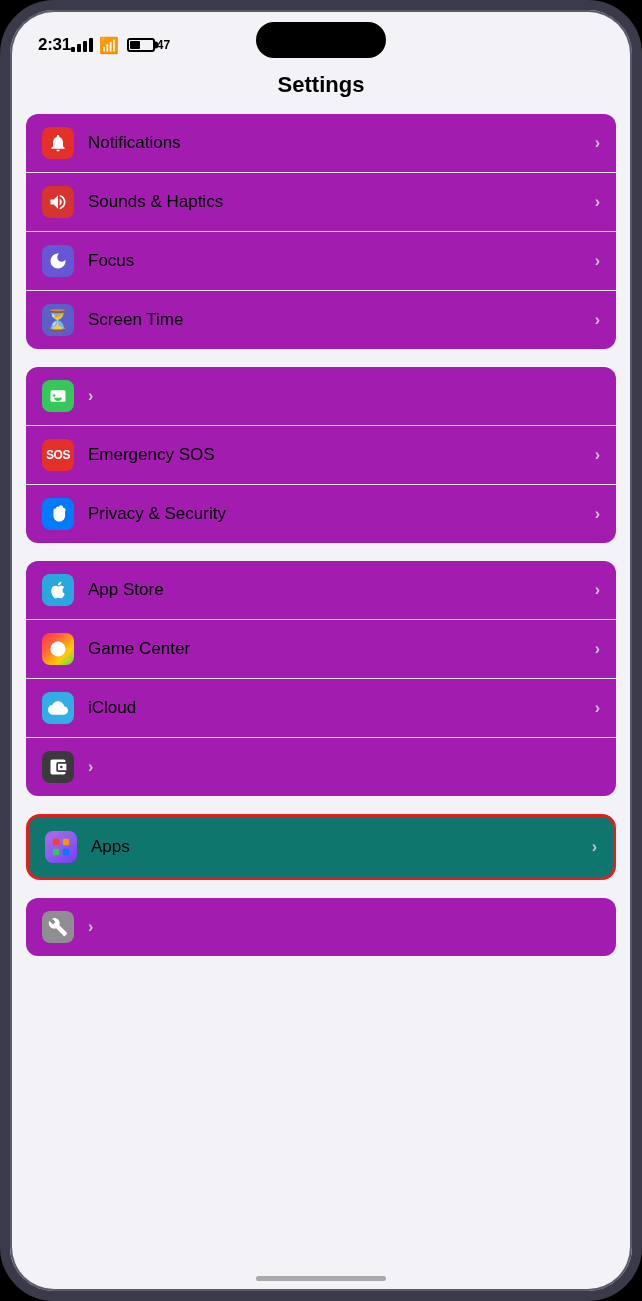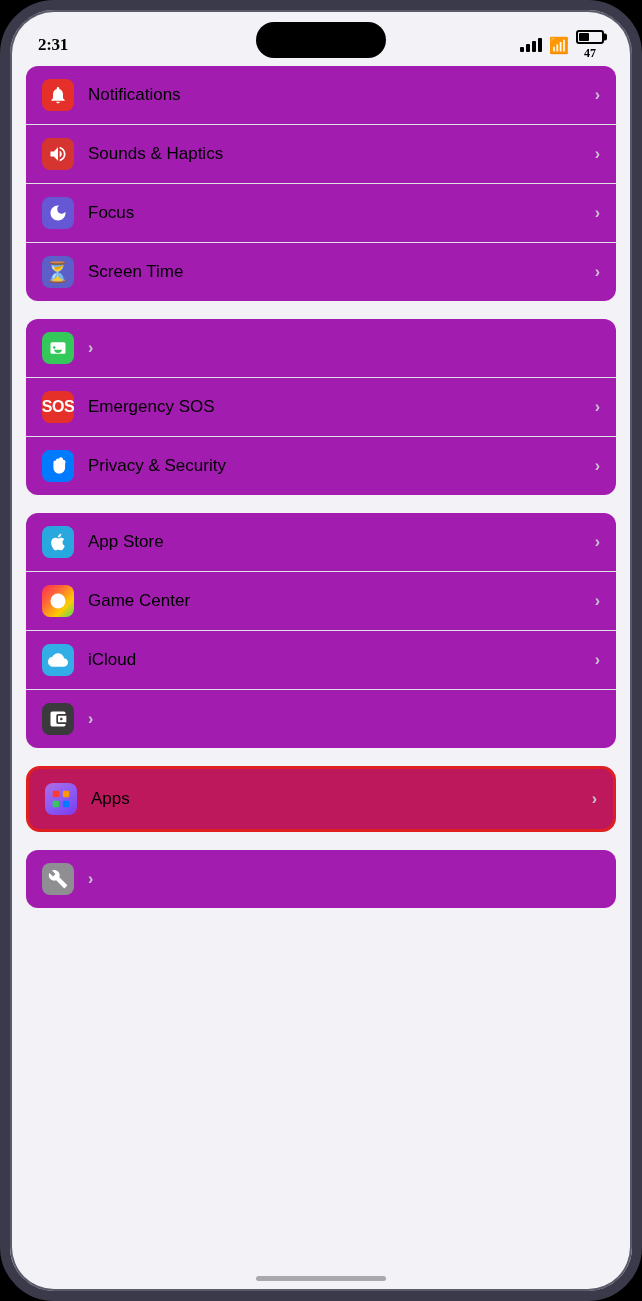--- a/index.html
+++ b/index.html
@@ -63,24 +63,23 @@
       background: #3a3a4a;
       border-radius: 0 3px 3px 0;
     }
 
     
     .status-bar {
       width: 100%;
       height: 56px;
       display: flex;
       align-items: center;
-      justify-content: space-between;
+      justify-content: flex-start;
       padding: 14px 28px 0;
       position: relative;
-      font-family: Liberation Serif, serif;
     }
 
     .status-time {
       font-size: 17px;
       font-weight: 600;
       color: #000;
       letter-spacing: -0.3px;
     }
 
     
@@ -114,21 +113,20 @@
     }
     .signal-bars span:nth-child(1) { width: 4px; height: 5px; }
     .signal-bars span:nth-child(2) { width: 4px; height: 8px; }
     .signal-bars span:nth-child(3) { width: 4px; height: 11px; }
     .signal-bars span:nth-child(4) { width: 4px; height: 14px; }
 
     .battery-icon {
       display: flex;
       align-items: center;
       gap: 2px;
-      flex-direction: column;
     }
     .battery-body {
       width: 28px;
       height: 14px;
       border: 2px solid #000;
       border-radius: 3px;
       position: relative;
       display: flex;
       align-items: center;
       padding: 1px;
@@ -234,21 +232,21 @@
       height: 20px;
       fill: white;
     }
 
     
     .apps-highlight {
       border: 3px solid #e02020;
       border-radius: 14px;
       margin-bottom: 18px;
       overflow: hidden;
-      background: #be185d;
+      background: #0f766e;
     }
     .apps-highlight .settings-row {
       border-bottom: none;
       padding: 14px 16px;
     }
 
     
     .home-indicator {
       position: absolute;
       bottom: 10px;
@@ -283,20 +281,21 @@
       <span style="font-size:16px;">📶</span>
       <div class="battery-icon">
         <div class="battery-body">
           <div class="battery-fill"></div>
         </div>
         <span class="battery-text">47</span>
       </div>
     </div>
   </div>
 
+  <div class="page-title">Settings</div>
 
   <div class="settings-content">
 
     <div class="settings-group">
 
       <div class="settings-row">
         <div class="row-icon icon-red">
           <svg viewBox="0 0 24 24" class="icon-svg">
             <path d="M12 22c1.1 0 2-.9 2-2h-4c0 1.1.9 2 2 2zm6-6V11c0-3.07-1.63-5.64-4.5-6.32V4c0-.83-.67-1.5-1.5-1.5s-1.5.67-1.5 1.5v.68C7.64 5.36 6 7.92 6 11v5l-2 2v1h16v-1l-2-2z"></path>
           </svg>
@@ -340,21 +339,21 @@
         <div class="row-icon icon-green">
           <svg viewBox="0 0 24 24" class="icon-svg">
             <path d="M9 11.5C9 12.33 8.33 13 7.5 13S6 12.33 6 11.5 6.67 10 7.5 10s1.5.67 1.5 1.5zm7.5 1.5c.83 0 1.5-.67 1.5-1.5S17.33 10 16.5 10 15 10.67 15 11.5s.67 1.5 1.5 1.5zM12 18c-2.28 0-4.22-1.66-5-4h10c-.78 2.34-2.72 4-5 4zm7-13H5c-1.1 0-2 .9-2 2v10c0 1.1.9 2 2 2h14c1.1 0 2-.9 2-2V7c0-1.1-.9-2-2-2z"></path>
           </svg>
         </div>
         <span class="row-chevron">›</span>
       </div>
 
       <div class="settings-row">
         <div class="row-icon icon-orange-red">
-          <span style="color:white;font-size:16px;font-weight:800;letter-spacing:-0.5px;">SOS</span>
+          <span style="color:white;font-size:12px;font-weight:800;letter-spacing:-0.5px;">SOS</span>
         </div>
         <span class="row-label">Emergency SOS</span>
         <span class="row-chevron">›</span>
       </div>
 
       <div class="settings-row">
         <div class="row-icon icon-blue">
           <svg viewBox="0 0 24 24" class="icon-svg">
             <path d="M21 7c0-1.38-1.12-2.5-2.5-2.5-.17 0-.34.02-.5.05V4c0-1.38-1.12-2.5-2.5-2.5-1.11 0-2.06.73-2.37 1.74C12.84 3.1 12.43 3 12 3c-1.38 0-2.5 1.12-2.5 2.5v.05C9.34 5.52 9.17 5.5 9 5.5 7.62 5.5 6.5 6.62 6.5 8v6c0 3.87 3.13 7 7 7s7-3.13 7-7V8.45C21 8.45 21 8.22 21 8v-1z"></path>
           </svg>

